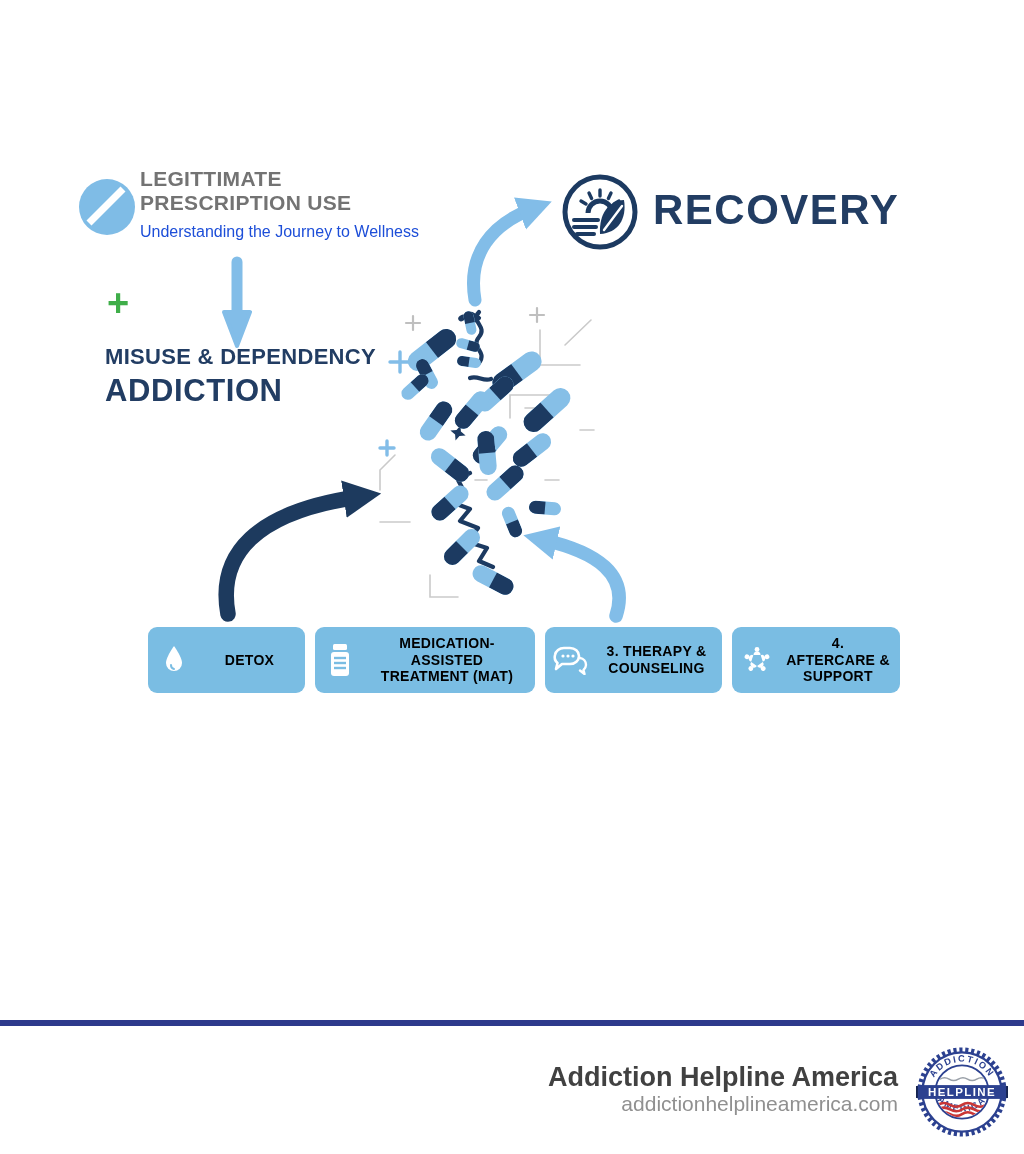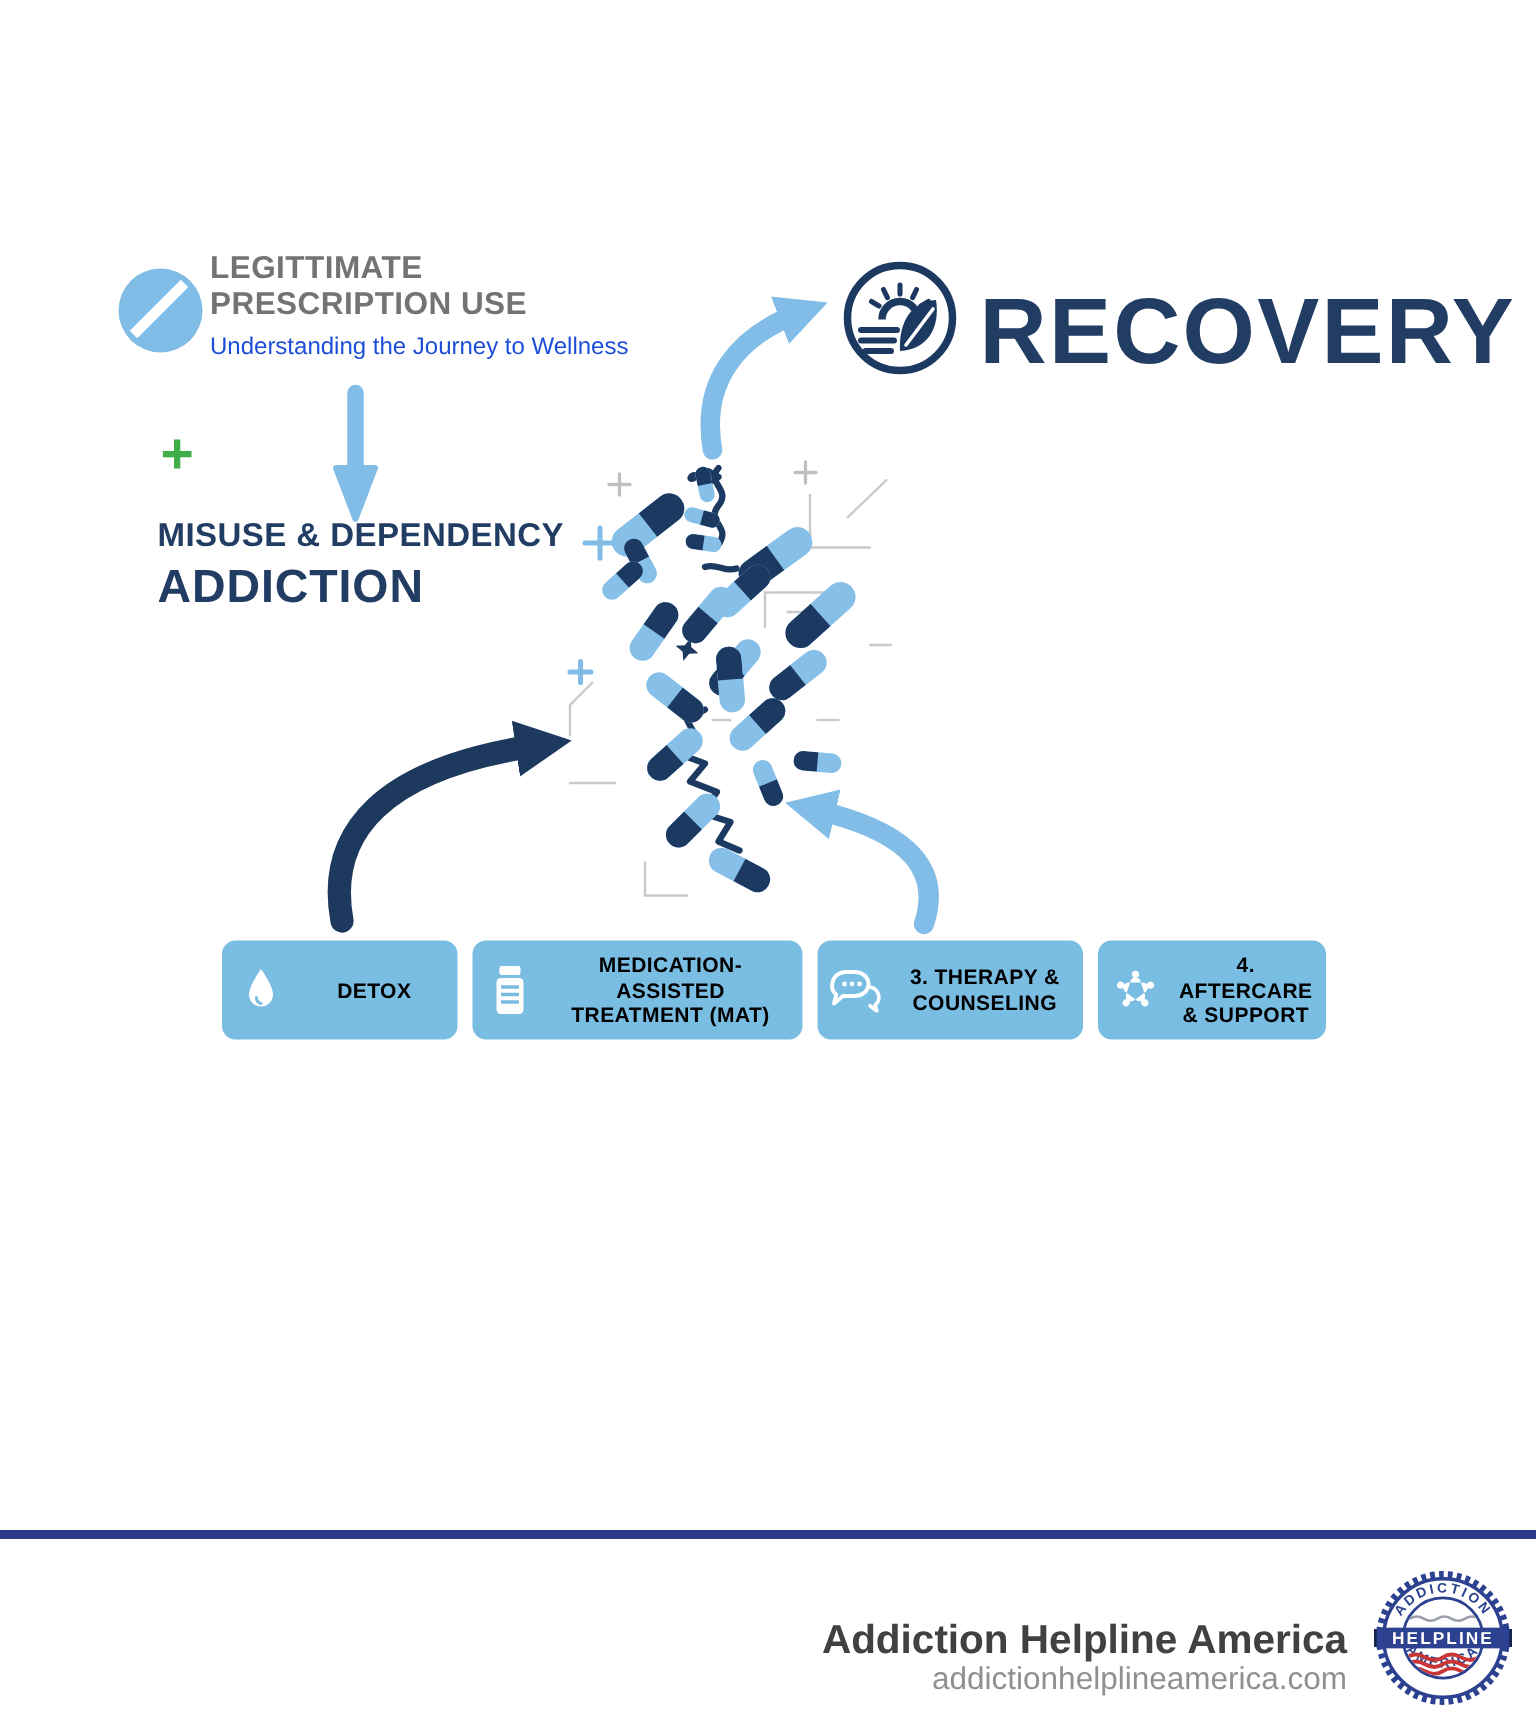--- a/index.html
+++ b/index.html
@@ -10,34 +10,34 @@
   
   .s1-title{font-weight:bold;color:#737373;font-size:21px;line-height:24px;letter-spacing:.3px;}
   .s1-sub{color:#1d4ed8;font-size:16px;margin-top:8px;}
 
   
   .plus{color:#3fae49;font-size:38px;font-weight:bold;line-height:30px;}
   .s2-line1{font-weight:bold;color:#223d63;font-size:22px;letter-spacing:.3px;}
   .s2-line2{font-weight:bold;color:#223d63;font-size:31px;letter-spacing:.6px;margin-top:3px;}
 
   
-  .rec-title{font-weight:bold;color:#223d63;font-size:62px;letter-spacing:1.5px;}
+  .rec-title{font-weight:bold;color:#223d63;font-size:42px;letter-spacing:1.5px;}
 
   
   .steps{position:absolute;left:148px;top:627px;display:flex;gap:10px;}
   .step-box{background:#7abde3;border-radius:9px;height:66px;display:flex;align-items:center;
             color:#000000;font-weight:bold;font-size:14px;letter-spacing:.3px;}
   .step-box .ic{flex:0 0 auto;display:flex;align-items:center;justify-content:center;}
   .step-label{flex:1 1 auto;text-align:center;line-height:1.18;padding:0 10px 0 4px;}
 
   
   .divider{position:absolute;left:0;top:1020px;width:1024px;height:6px;background:#2d3a8c;}
   .foot-brand{font-weight:bold;color:#414141;font-size:27px;line-height:30px;}
   .foot-site{color:#909090;font-size:21px;line-height:24px;}
-  .footer-text{position:absolute;right:126px;top:1062px;text-align:right;margin-top:16px;}
+  .footer-text{position:absolute;right:126px;top:1062px;text-align:right;}
 
   
   .pl{fill:#86bfe7;} .pd{fill:#1c3a61;}
   .sq{stroke:#1c3a61;stroke-width:4.2;fill:none;stroke-linecap:round;stroke-linejoin:round;}
   .gl{stroke:#cacaca;stroke-width:1.6;fill:none;stroke-linecap:round;}
   .plusg{stroke:#bfbfbf;stroke-width:2.2;stroke-linecap:round;}
   .plusb{stroke:#82bde8;stroke-width:3.4;stroke-linecap:round;}
 </style>
 </head>
 <body>
@@ -282,21 +282,21 @@
           <path d="M3 10 a9 8 0 0 1 9 -7 h6 a9 8 0 0 1 9 8 a9 8 0 0 1 -9 8 h-8 l-6 5 l1.5 -6 A8.5 8 0 0 1 3 10 Z" fill="none" stroke="#ffffff" stroke-width="2.6" stroke-linejoin="round"></path>
           <circle cx="11" cy="11" r="1.6" fill="#ffffff"></circle>
           <circle cx="16" cy="11" r="1.6" fill="#ffffff"></circle>
           <circle cx="21" cy="11" r="1.6" fill="#ffffff"></circle>
           <path d="M28 13 a7 7 0 0 1 6 7 a7 7 0 0 1 -2.5 5 l1 4 l-4.5 -3.5" fill="none" stroke="#ffffff" stroke-width="2.4" stroke-linejoin="round" stroke-linecap="round"></path>
         </svg>
       </span>
       <span class="step-label">3. THERAPY &amp; COUNSELING</span>
     </div>
 
-    <div class="step-box" style="width:152px">
+    <div class="step-box" style="width:168px">
       <span class="ic" style="width:50px">
         <svg width="32" height="32" viewBox="0 0 32 32">
           <g fill="#ffffff">
             <g transform="rotate(0 16 16)">
                 <circle cx="16" cy="5.5" r="2.4"></circle>
                 <path d="M12.5 11 a3.5 3.5 0 0 1 7 0 Z"></path>
               </g>
             <g transform="rotate(72 16 16)">
                 <circle cx="16" cy="5.5" r="2.4"></circle>
                 <path d="M12.5 11 a3.5 3.5 0 0 1 7 0 Z"></path>

